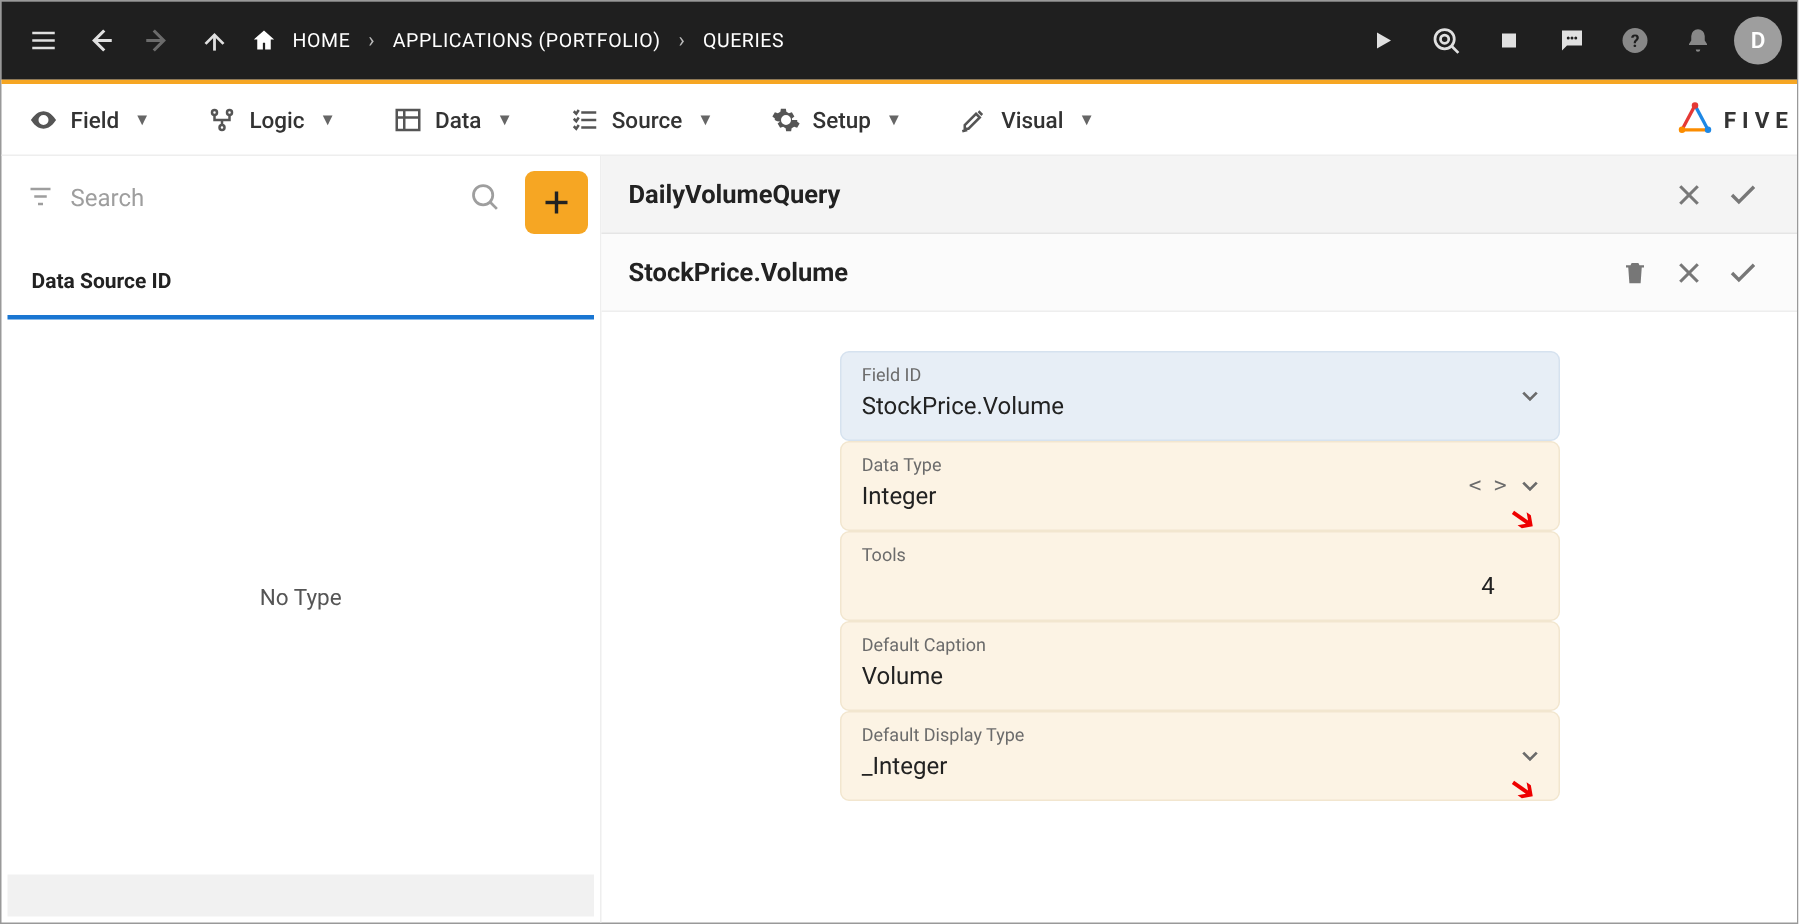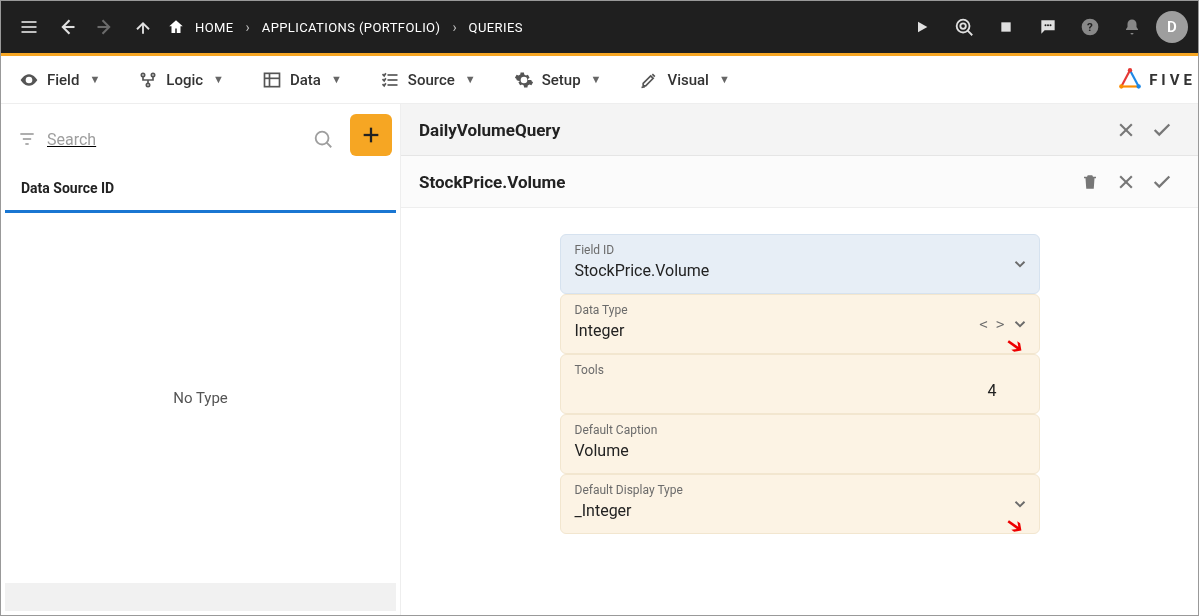--- a/index.html
+++ b/index.html
@@ -15,21 +15,21 @@
 .topbar .right { position: absolute; right: 10px; display: flex; align-items: center; gap: 6px; }
 .avatar { width: 32px; height: 32px; border-radius: 50%; background: #9e9e9e; color: #fff; display: flex; align-items: center; justify-content: center; font-weight: 600; font-size: 15px; }
 .orange-bar { height: 3px; background: #f6a623; }
 .menubar { height: 48px; display: flex; align-items: center; padding: 0 10px; gap: 22px; border-bottom: 1px solid #eee; position: relative; }
 .menuitem { display: flex; align-items: center; gap: 8px; color: #333; font-size: 15px; font-weight: 500; padding: 6px 8px; cursor: pointer; }
 .menuitem .micon { color: #555; display: flex; }
 .menuitem .caret { color: #666; font-size: 11px; margin-left: 2px; }
 .logo { position: absolute; right: 2px; display: flex; align-items: center; gap: 6px; color: #333; font-weight: 700; letter-spacing: 4px; font-size: 15px; }
 .content { flex: 1; display: flex; min-height: 0; }
 .leftpane { width: 400px; display: flex; flex-direction: column; border-right: 1px solid #eee; padding: 4px; }
-.searchrow { display: flex; align-items: flex-end; gap: 8px; padding: 6px 4px 10px 4px; text-decoration: underline; }
+.searchrow { display: flex; align-items: flex-start; gap: 8px; padding: 6px 4px 10px 4px; }
 .searchbox { flex: 1; display: flex; align-items: center; border: none; border-radius: 6px; padding: 6px 8px; gap: 10px; }
 .searchbox .filter-icon { color: #9e9e9e; }
 .searchbox input { flex: 1; border: none; outline: none; font-size: 16px; color: #555; background: transparent; }
 .searchbox input::placeholder { color: #9e9e9e; }
 .searchbox .mag { color: #9e9e9e; }
 .addbtn { width: 42px; height: 42px; background: #f6a623; border-radius: 6px; display: flex; align-items: center; justify-content: center; color: #222; cursor: pointer; }
 .listheader { padding: 14px 16px; font-size: 14px; font-weight: 700; color: #222; }
 .blueline { height: 3px; background: #1976d2; }
 .norows { flex: 1; display: flex; align-items: center; justify-content: center; color: #555; font-size: 15px; }
 .bottomstrip { height: 28px; background: #f1f1f1; }

